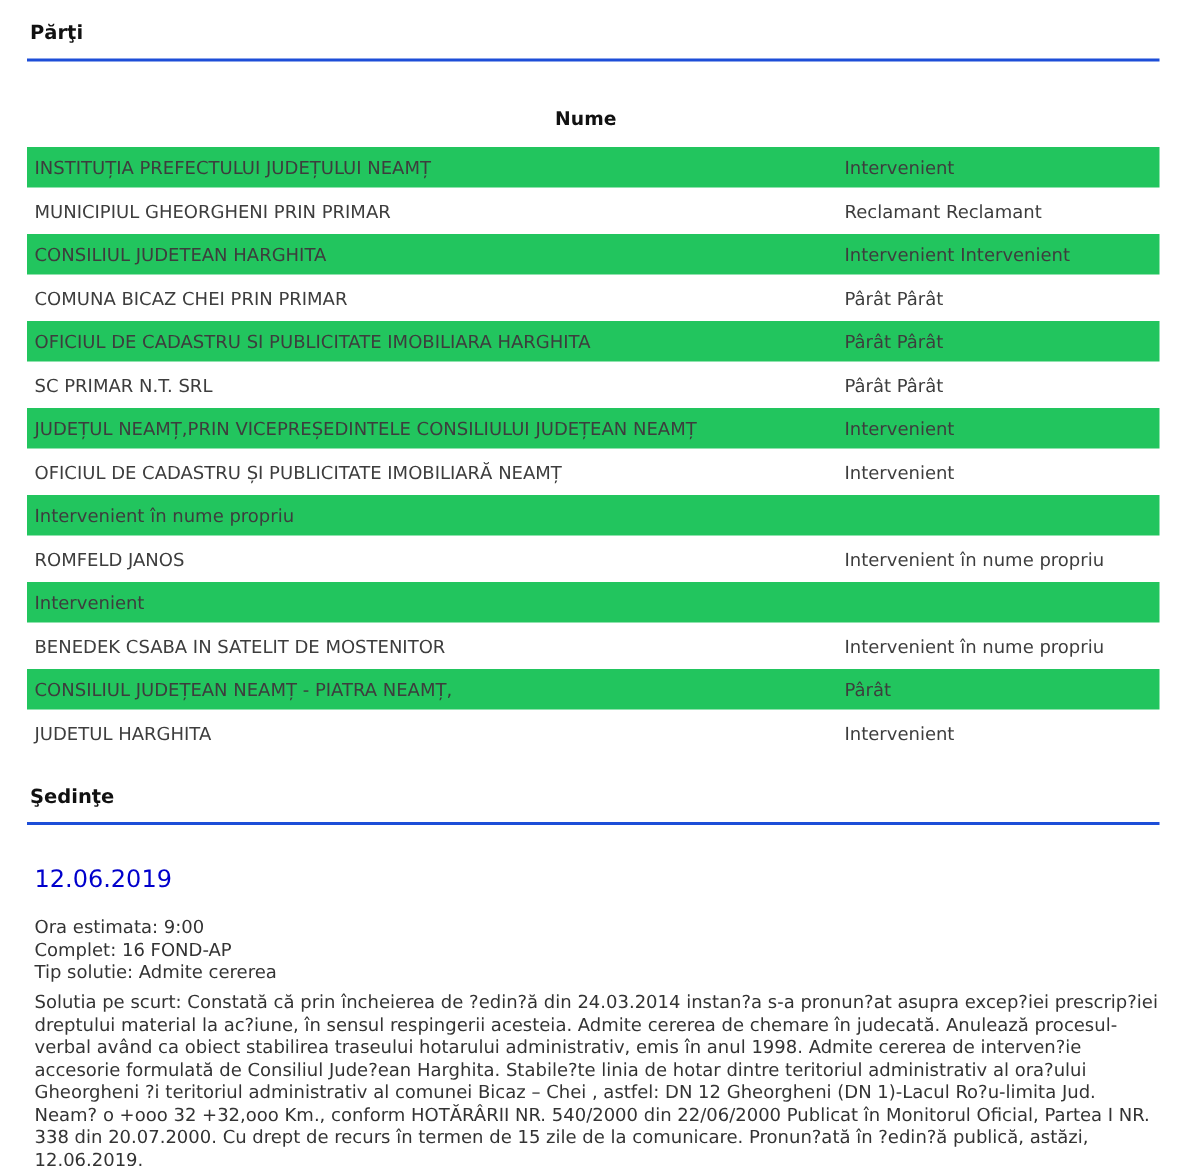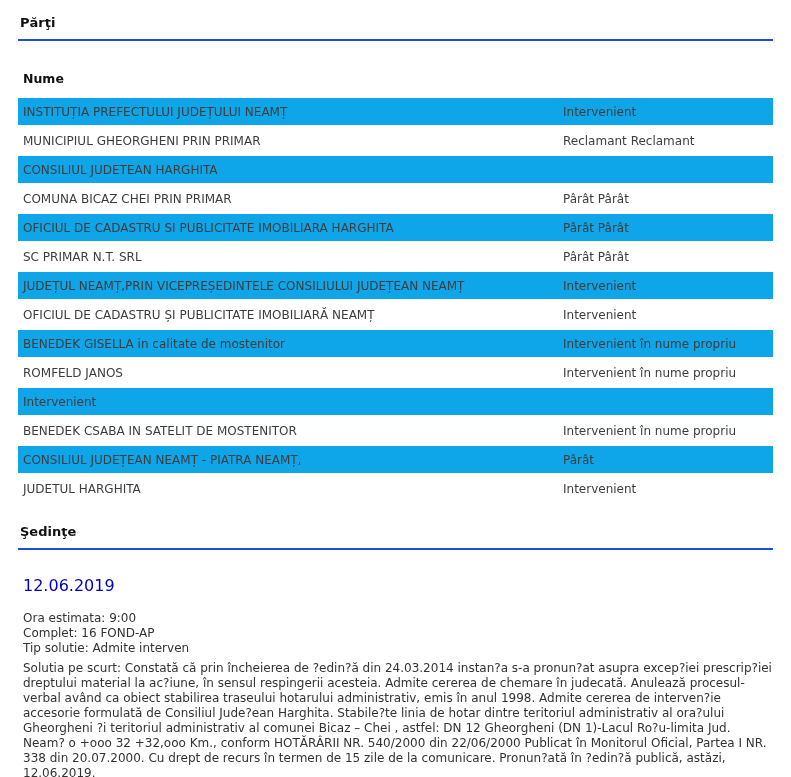--- a/index.html
+++ b/index.html
@@ -24,32 +24,33 @@
   }
   .party-table {
     margin-top: 26px;
   }
   .table-header {
     display: flex;
     font-size: 12.5px;
     font-weight: bold;
     color: #111111;
     padding: 4px 5px 10px 5px;
+    text-align: center;
   }
   .party-row {
     display: flex;
     align-items: center;
     min-height: 27px;
     margin-top: 2px;
     padding: 0 5px;
     font-size: 12px;
     color: #3d3d3d;
   }
   .party-row.shaded {
-    background: #0ea5e9;
+    background: #22c55e;
   }
   .cell-name { flex: 1; padding-right: 10px; }
   .cell-quality { width: 205px; flex-shrink: 0; }
   .sessions-section {
     margin-top: 22px;
   }
   .hearing-block {
     padding-left: 5px;
   }
   .hearing-date {
@@ -88,20 +89,21 @@
     <div class="party-row shaded">
       <div class="cell-name">INSTITUȚIA PREFECTULUI JUDEȚULUI NEAMȚ</div>
       <div class="cell-quality">Intervenient</div>
     </div>
     <div class="party-row">
       <div class="cell-name">MUNICIPIUL GHEORGHENI PRIN PRIMAR</div>
       <div class="cell-quality">Reclamant Reclamant</div>
     </div>
     <div class="party-row shaded">
       <div class="cell-name">CONSILIUL JUDETEAN HARGHITA</div>
+      <div class="cell-quality">Intervenient Intervenient</div>
     </div>
     <div class="party-row">
       <div class="cell-name">COMUNA BICAZ CHEI PRIN PRIMAR</div>
       <div class="cell-quality">Pârât Pârât</div>
     </div>
     <div class="party-row shaded">
       <div class="cell-name">OFICIUL DE CADASTRU SI PUBLICITATE IMOBILIARA HARGHITA</div>
       <div class="cell-quality">Pârât Pârât</div>
     </div>
     <div class="party-row">
@@ -110,21 +112,20 @@
     </div>
     <div class="party-row shaded">
       <div class="cell-name">JUDEȚUL NEAMȚ,PRIN VICEPREȘEDINTELE CONSILIULUI JUDEȚEAN NEAMȚ</div>
       <div class="cell-quality">Intervenient</div>
     </div>
     <div class="party-row">
       <div class="cell-name">OFICIUL DE CADASTRU ȘI PUBLICITATE IMOBILIARĂ NEAMȚ</div>
       <div class="cell-quality">Intervenient</div>
     </div>
     <div class="party-row shaded">
-      <div class="cell-name">BENEDEK GISELLA in calitate de mostenitor</div>
       <div class="cell-quality">Intervenient în nume propriu</div>
     </div>
     <div class="party-row">
       <div class="cell-name">ROMFELD JANOS</div>
       <div class="cell-quality">Intervenient în nume propriu</div>
     </div>
     <div class="party-row shaded">
       <div class="cell-quality">Intervenient</div>
     </div>
     <div class="party-row">
@@ -143,20 +144,20 @@
 
   <div class="sessions-section">
     <div class="section-heading">Şedinţe</div>
 
     <div class="hearing-block">
       <a class="hearing-date">12.06.2019</a>
 
       <div class="hearing-details">
         <div class="detail-line">Ora estimata: 9:00</div>
         <div class="detail-line">Complet: 16 FOND-AP</div>
-        <div class="detail-line">Tip solutie: Admite interven</div>
+        <div class="detail-line">Tip solutie: Admite cererea</div>
         <div class="detail-line solutia">Solutia pe scurt: Constată că prin încheierea de ?edin?ă din 24.03.2014 instan?a s-a pronun?at asupra excep?iei prescrip?iei dreptului material la ac?iune, în sensul respingerii acesteia. Admite cererea de chemare în judecată. Anulează procesul-verbal având ca obiect stabilirea traseului hotarului administrativ, emis în anul 1998. Admite cererea de interven?ie accesorie formulată de Consiliul Jude?ean Harghita. Stabile?te linia de hotar dintre teritoriul administrativ al ora?ului Gheorgheni ?i teritoriul administrativ al comunei Bicaz – Chei , astfel: DN 12 Gheorgheni (DN 1)-Lacul Ro?u-limita Jud. Neam? o +ooo 32 +32,ooo Km., conform HOTĂRÂRII NR. 540/2000 din 22/06/2000 Publicat în Monitorul Oficial, Partea I NR. 338 din 20.07.2000. Cu drept de recurs în termen de 15 zile de la comunicare. Pronun?ată în ?edin?ă publică, astăzi, 12.06.2019.</div>
         <div class="detail-line">Document: Hotarâre  856/2019  12.06.2019</div>
       </div>
     </div>
   </div>
 
 </div>
 
 </body></html>

